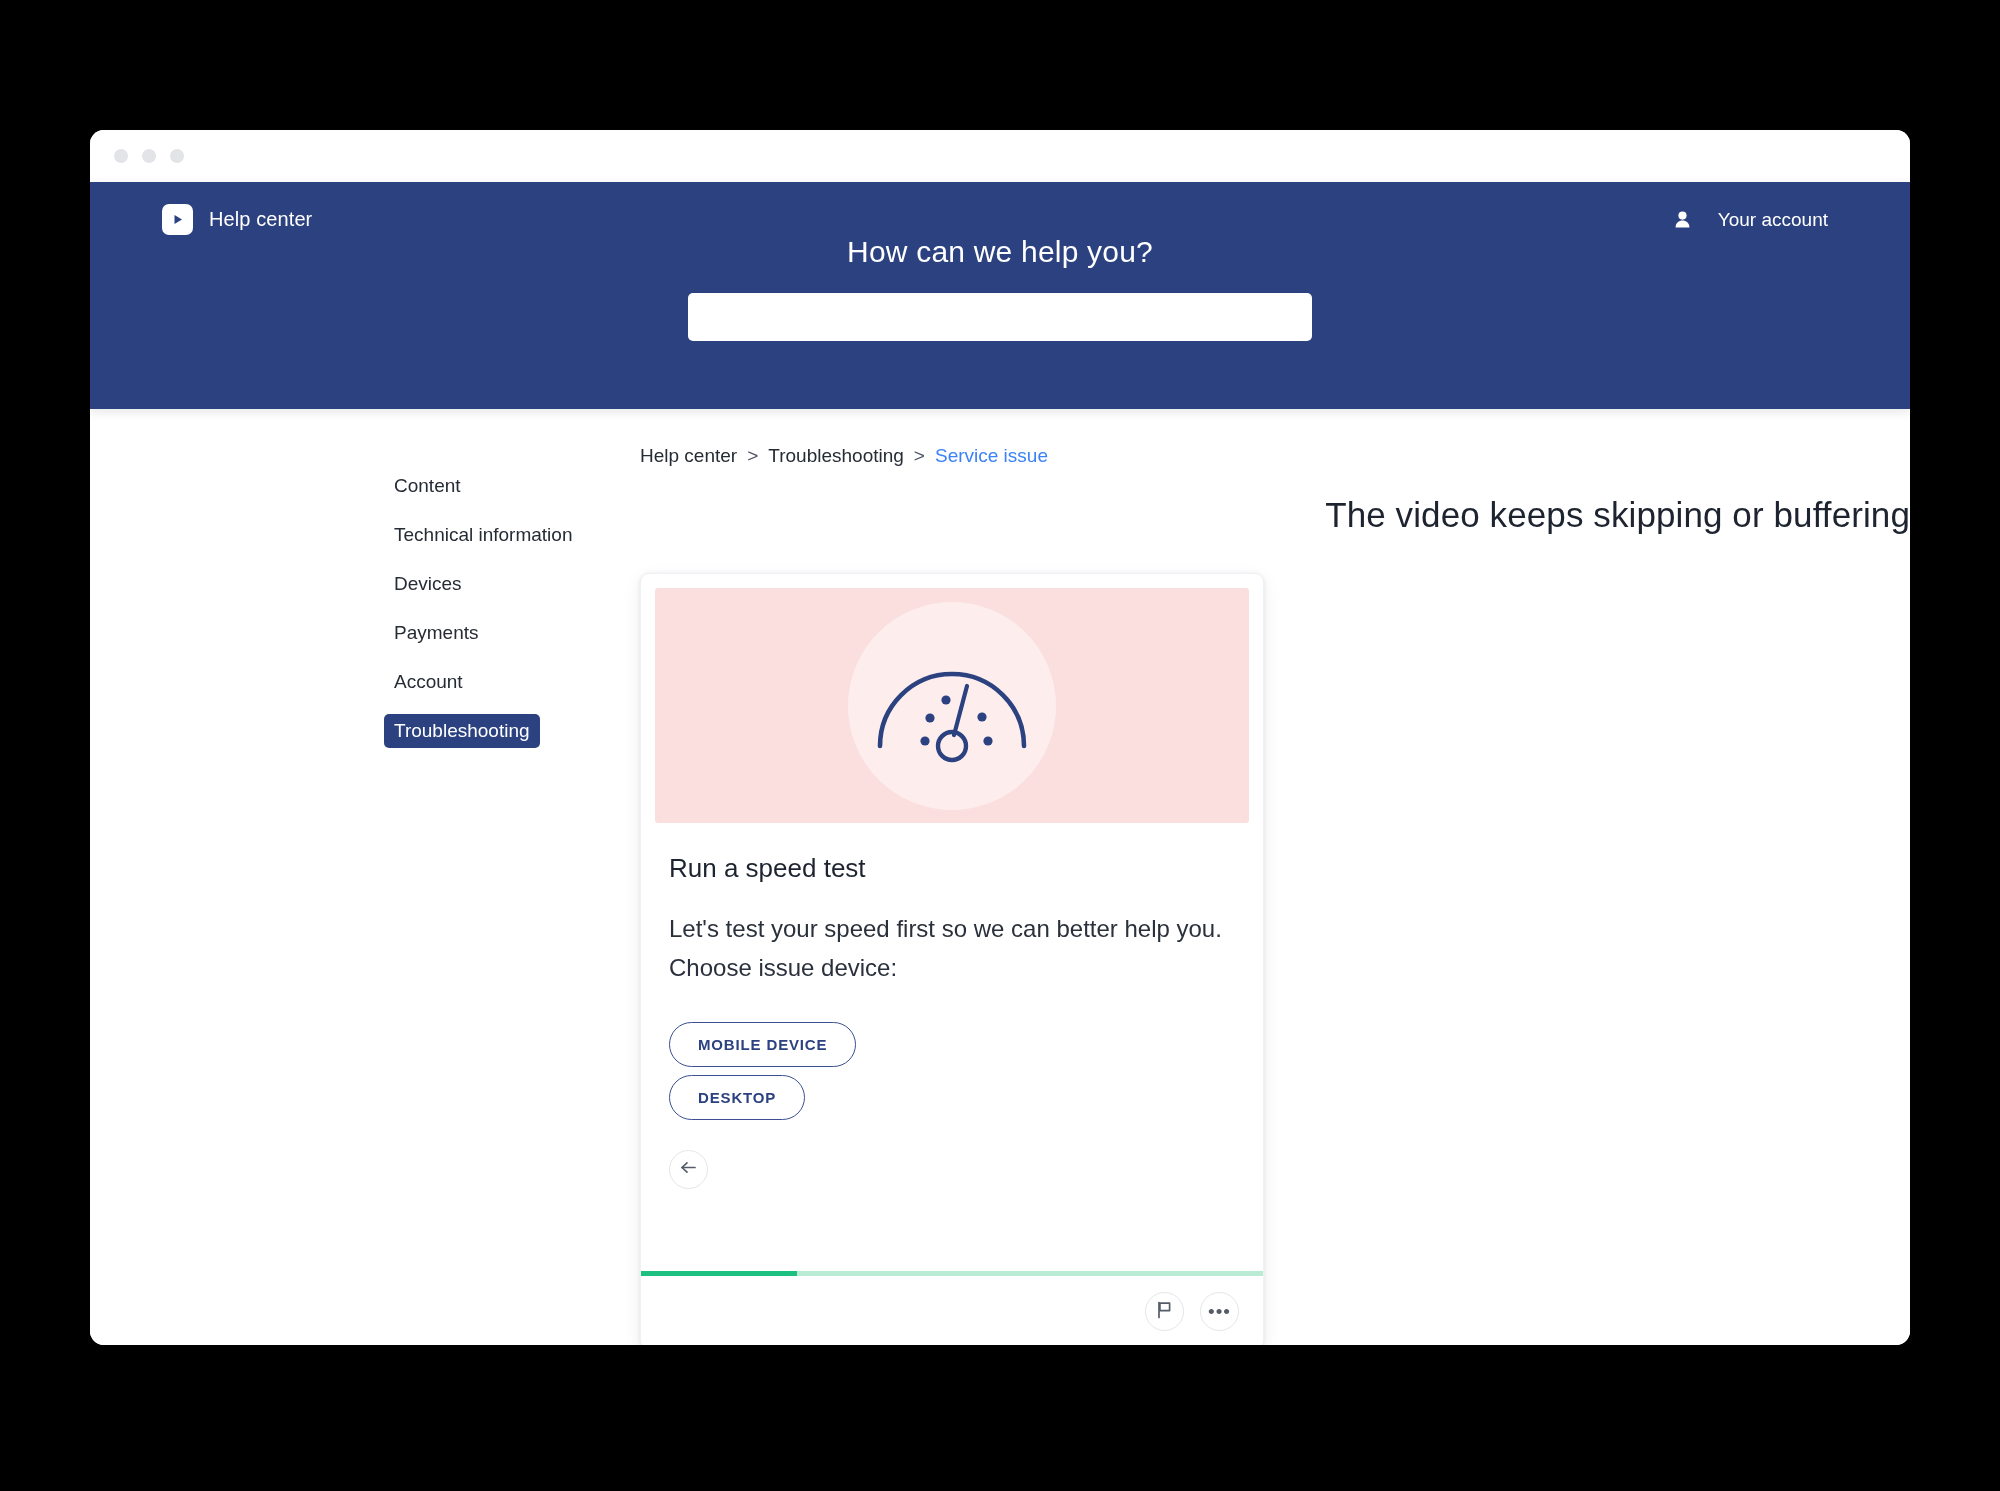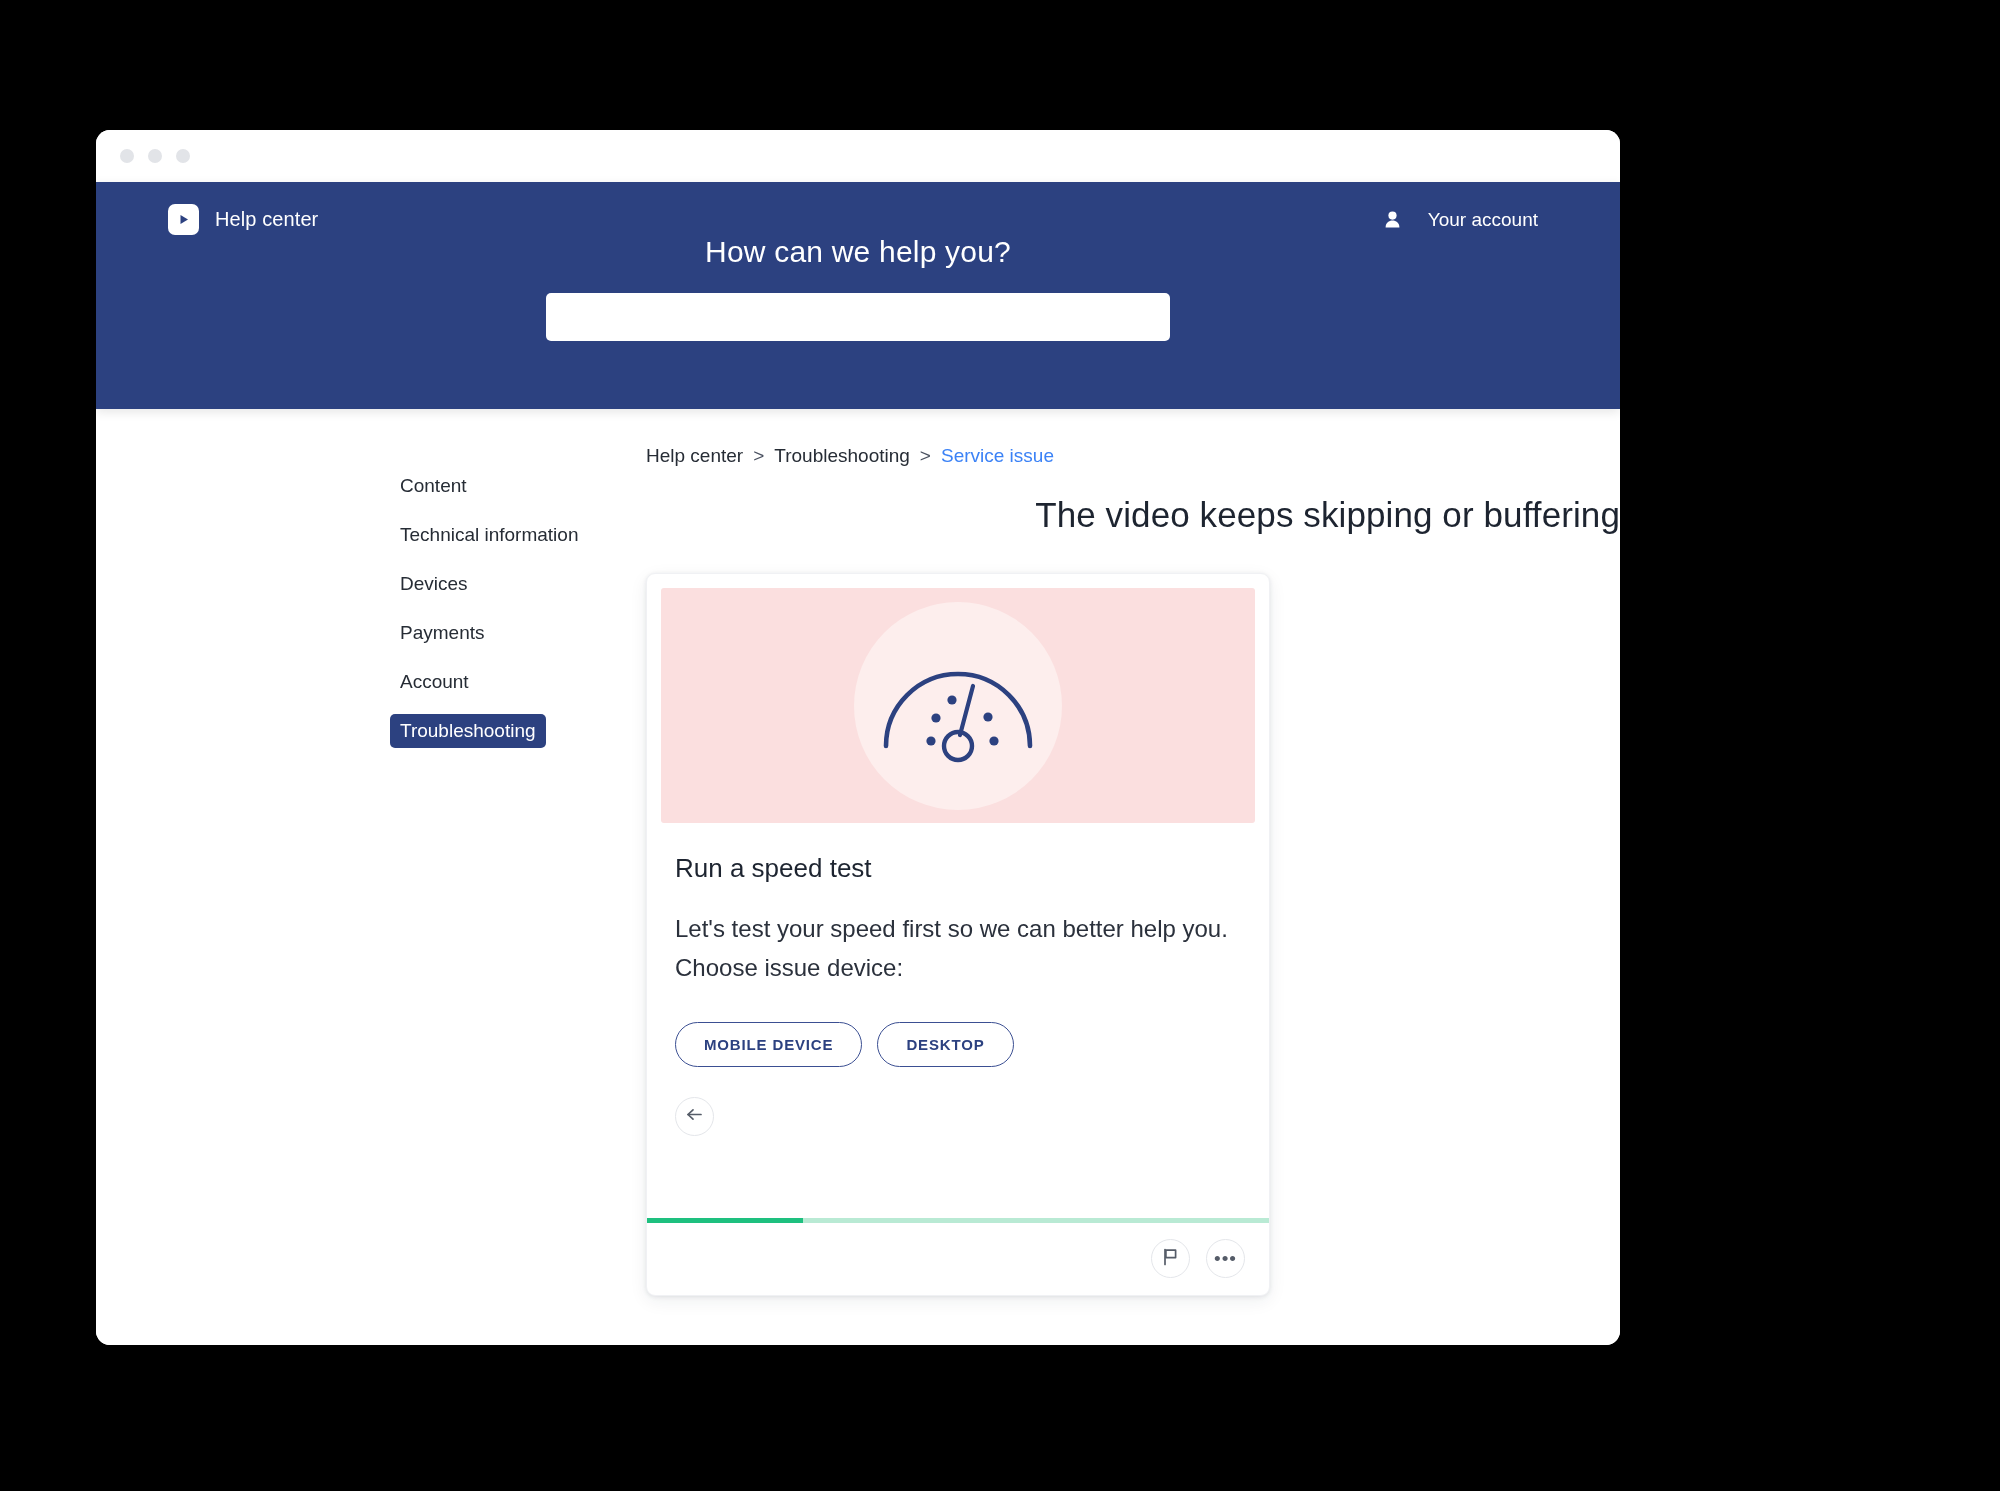--- a/index.html
+++ b/index.html
@@ -9,23 +9,23 @@
     width: 2000px;
     height: 1491px;
     background: #000000;
     font-family: "Liberation Sans", sans-serif;
     overflow: hidden;
   }
 
   
   .browser-window {
     position: absolute;
-    left: 96px;
+    left: 90px;
     top: 130px;
-    width: 1524px;
+    width: 1820px;
     height: 1215px;
     background: #ffffff;
     border-radius: 14px;
     overflow: hidden;
   }
 
   .titlebar {
     height: 52px;
     background: #ffffff;
     display: flex;
@@ -213,21 +213,21 @@
     color: #1d2430;
     margin-bottom: 26px;
   }
   .card-text {
     font-size: 24px;
     line-height: 1.62;
     color: #2b313c;
     margin-bottom: 34px;
   }
 
-  .choices { display: flex; flex-direction: row; align-items: flex-start; gap: 15px; }
+  .choices { display: flex; flex-direction: column; align-items: flex-start; gap: 8px; }
   .choice-btn {
     border: 1px solid #3b4f92;
     background: transparent;
     color: #2c4180;
     border-radius: 40px;
     padding: 13px 28px;
     font-size: 15px;
     font-weight: bold;
     letter-spacing: 0.85px;
     font-family: "Liberation Sans", sans-serif;

